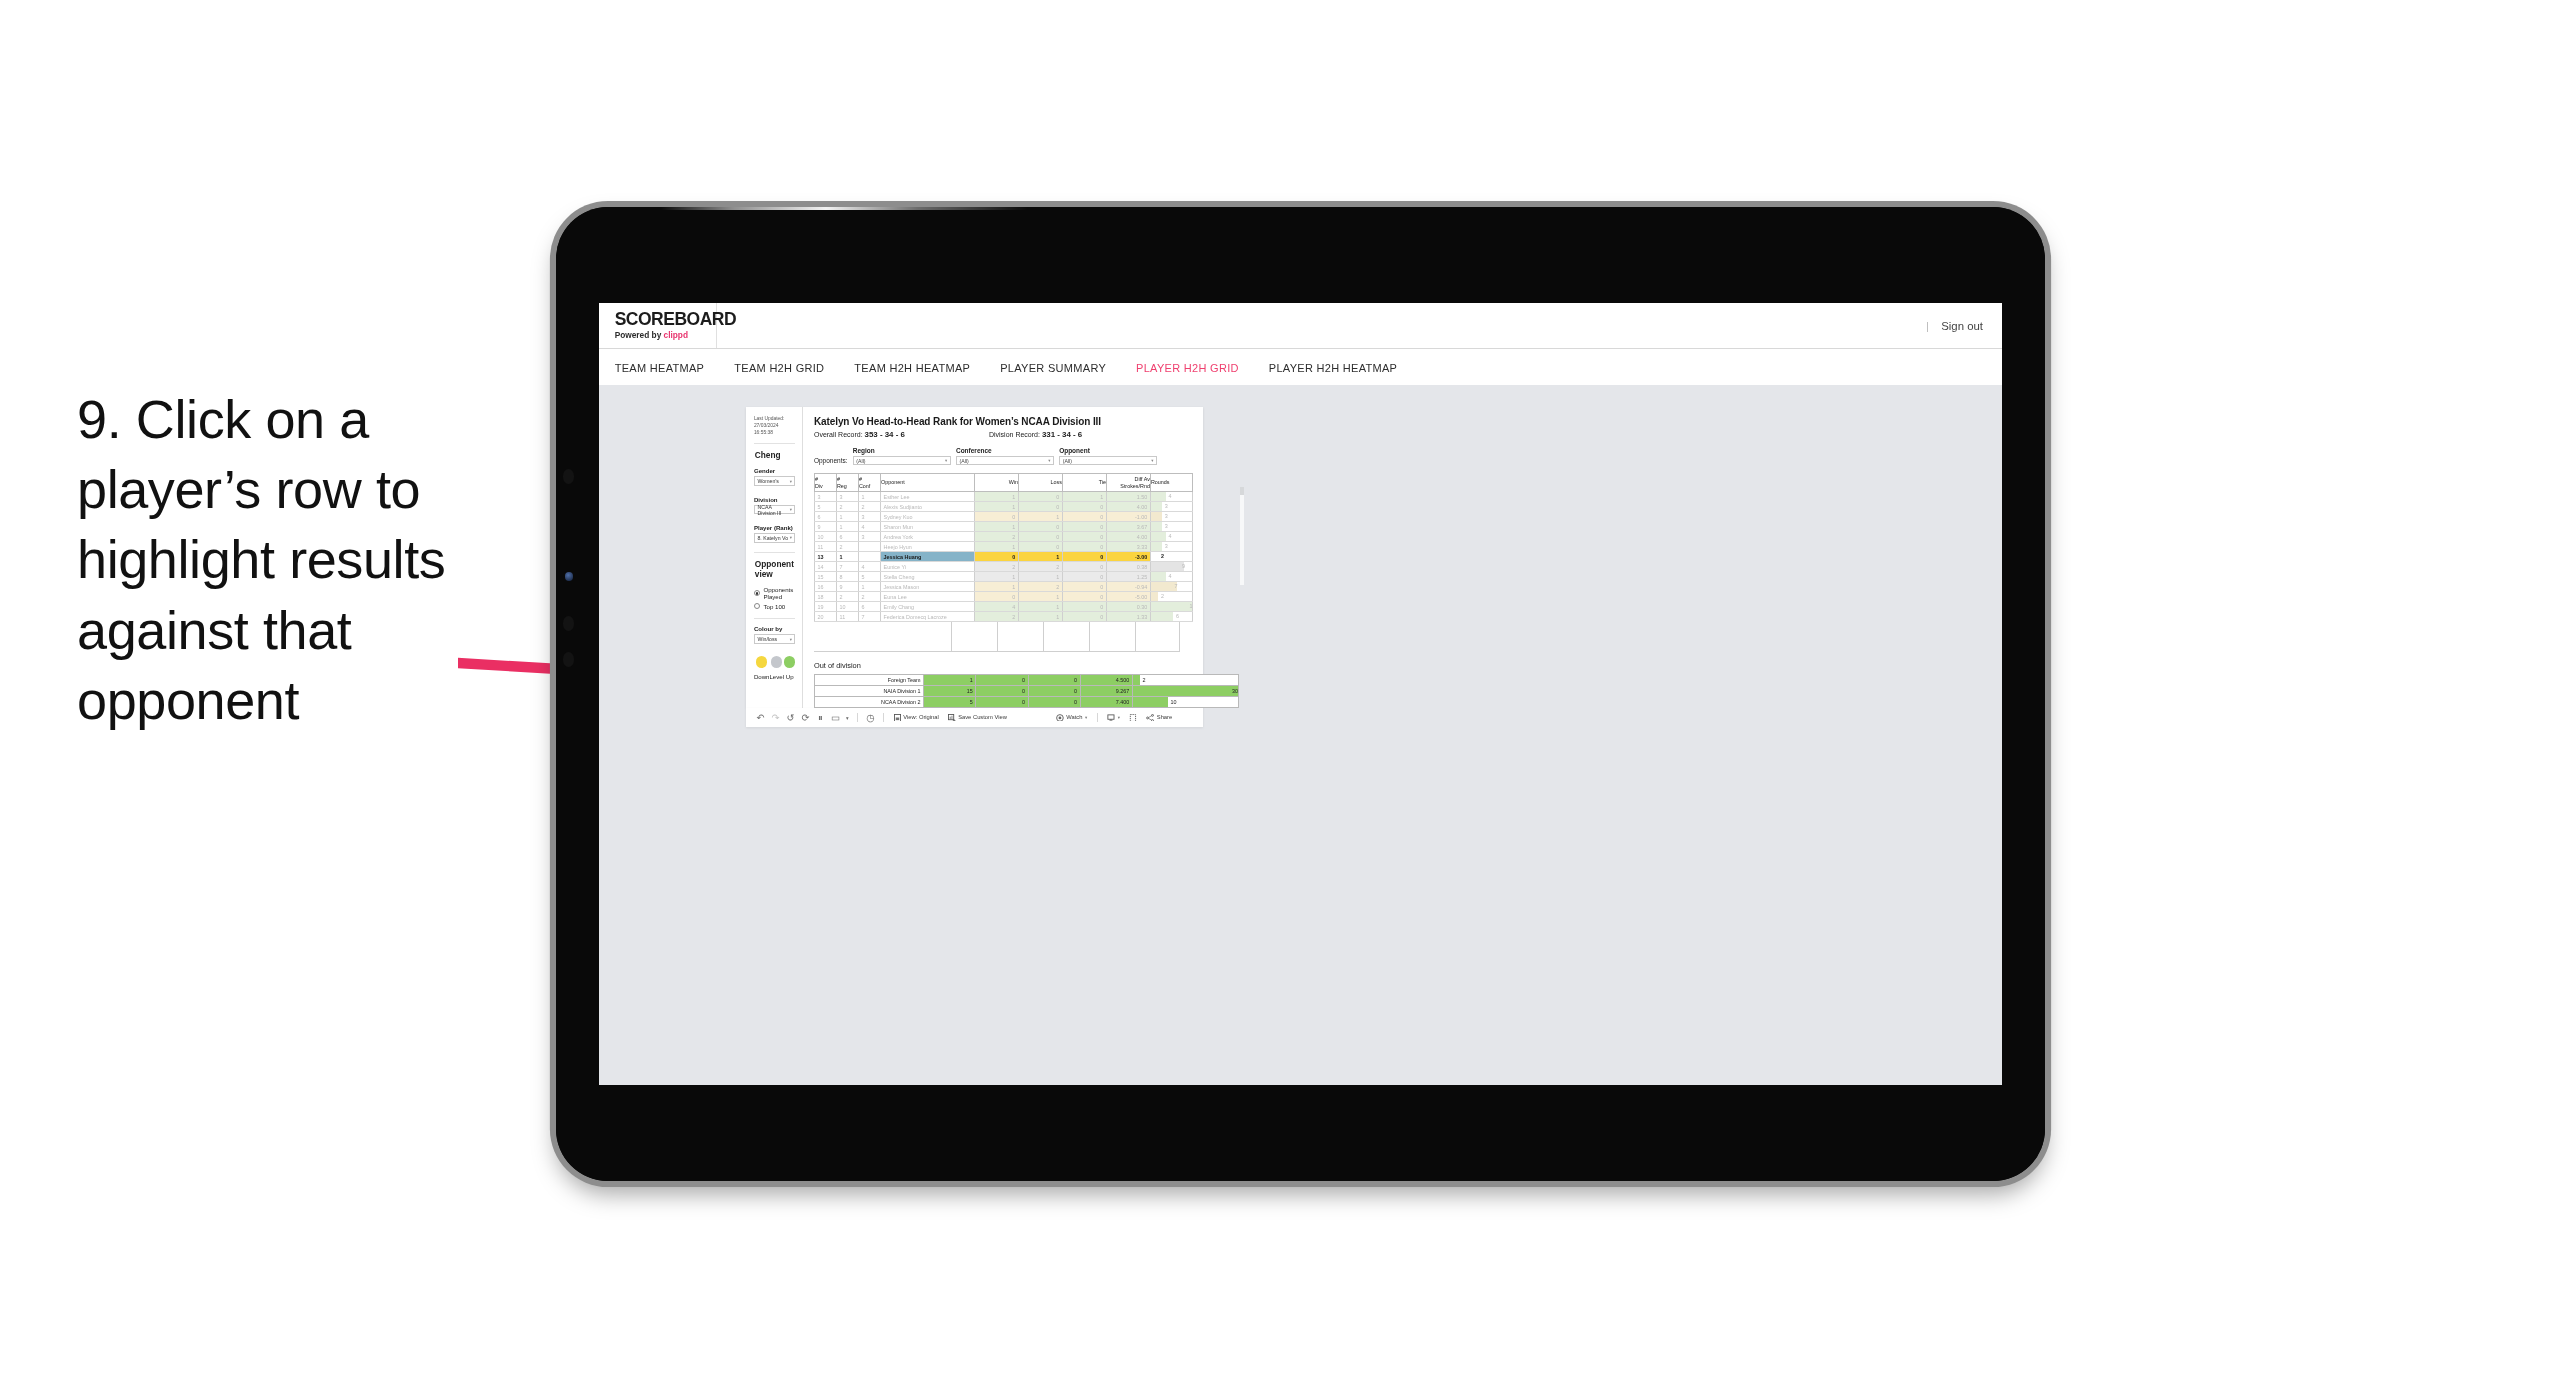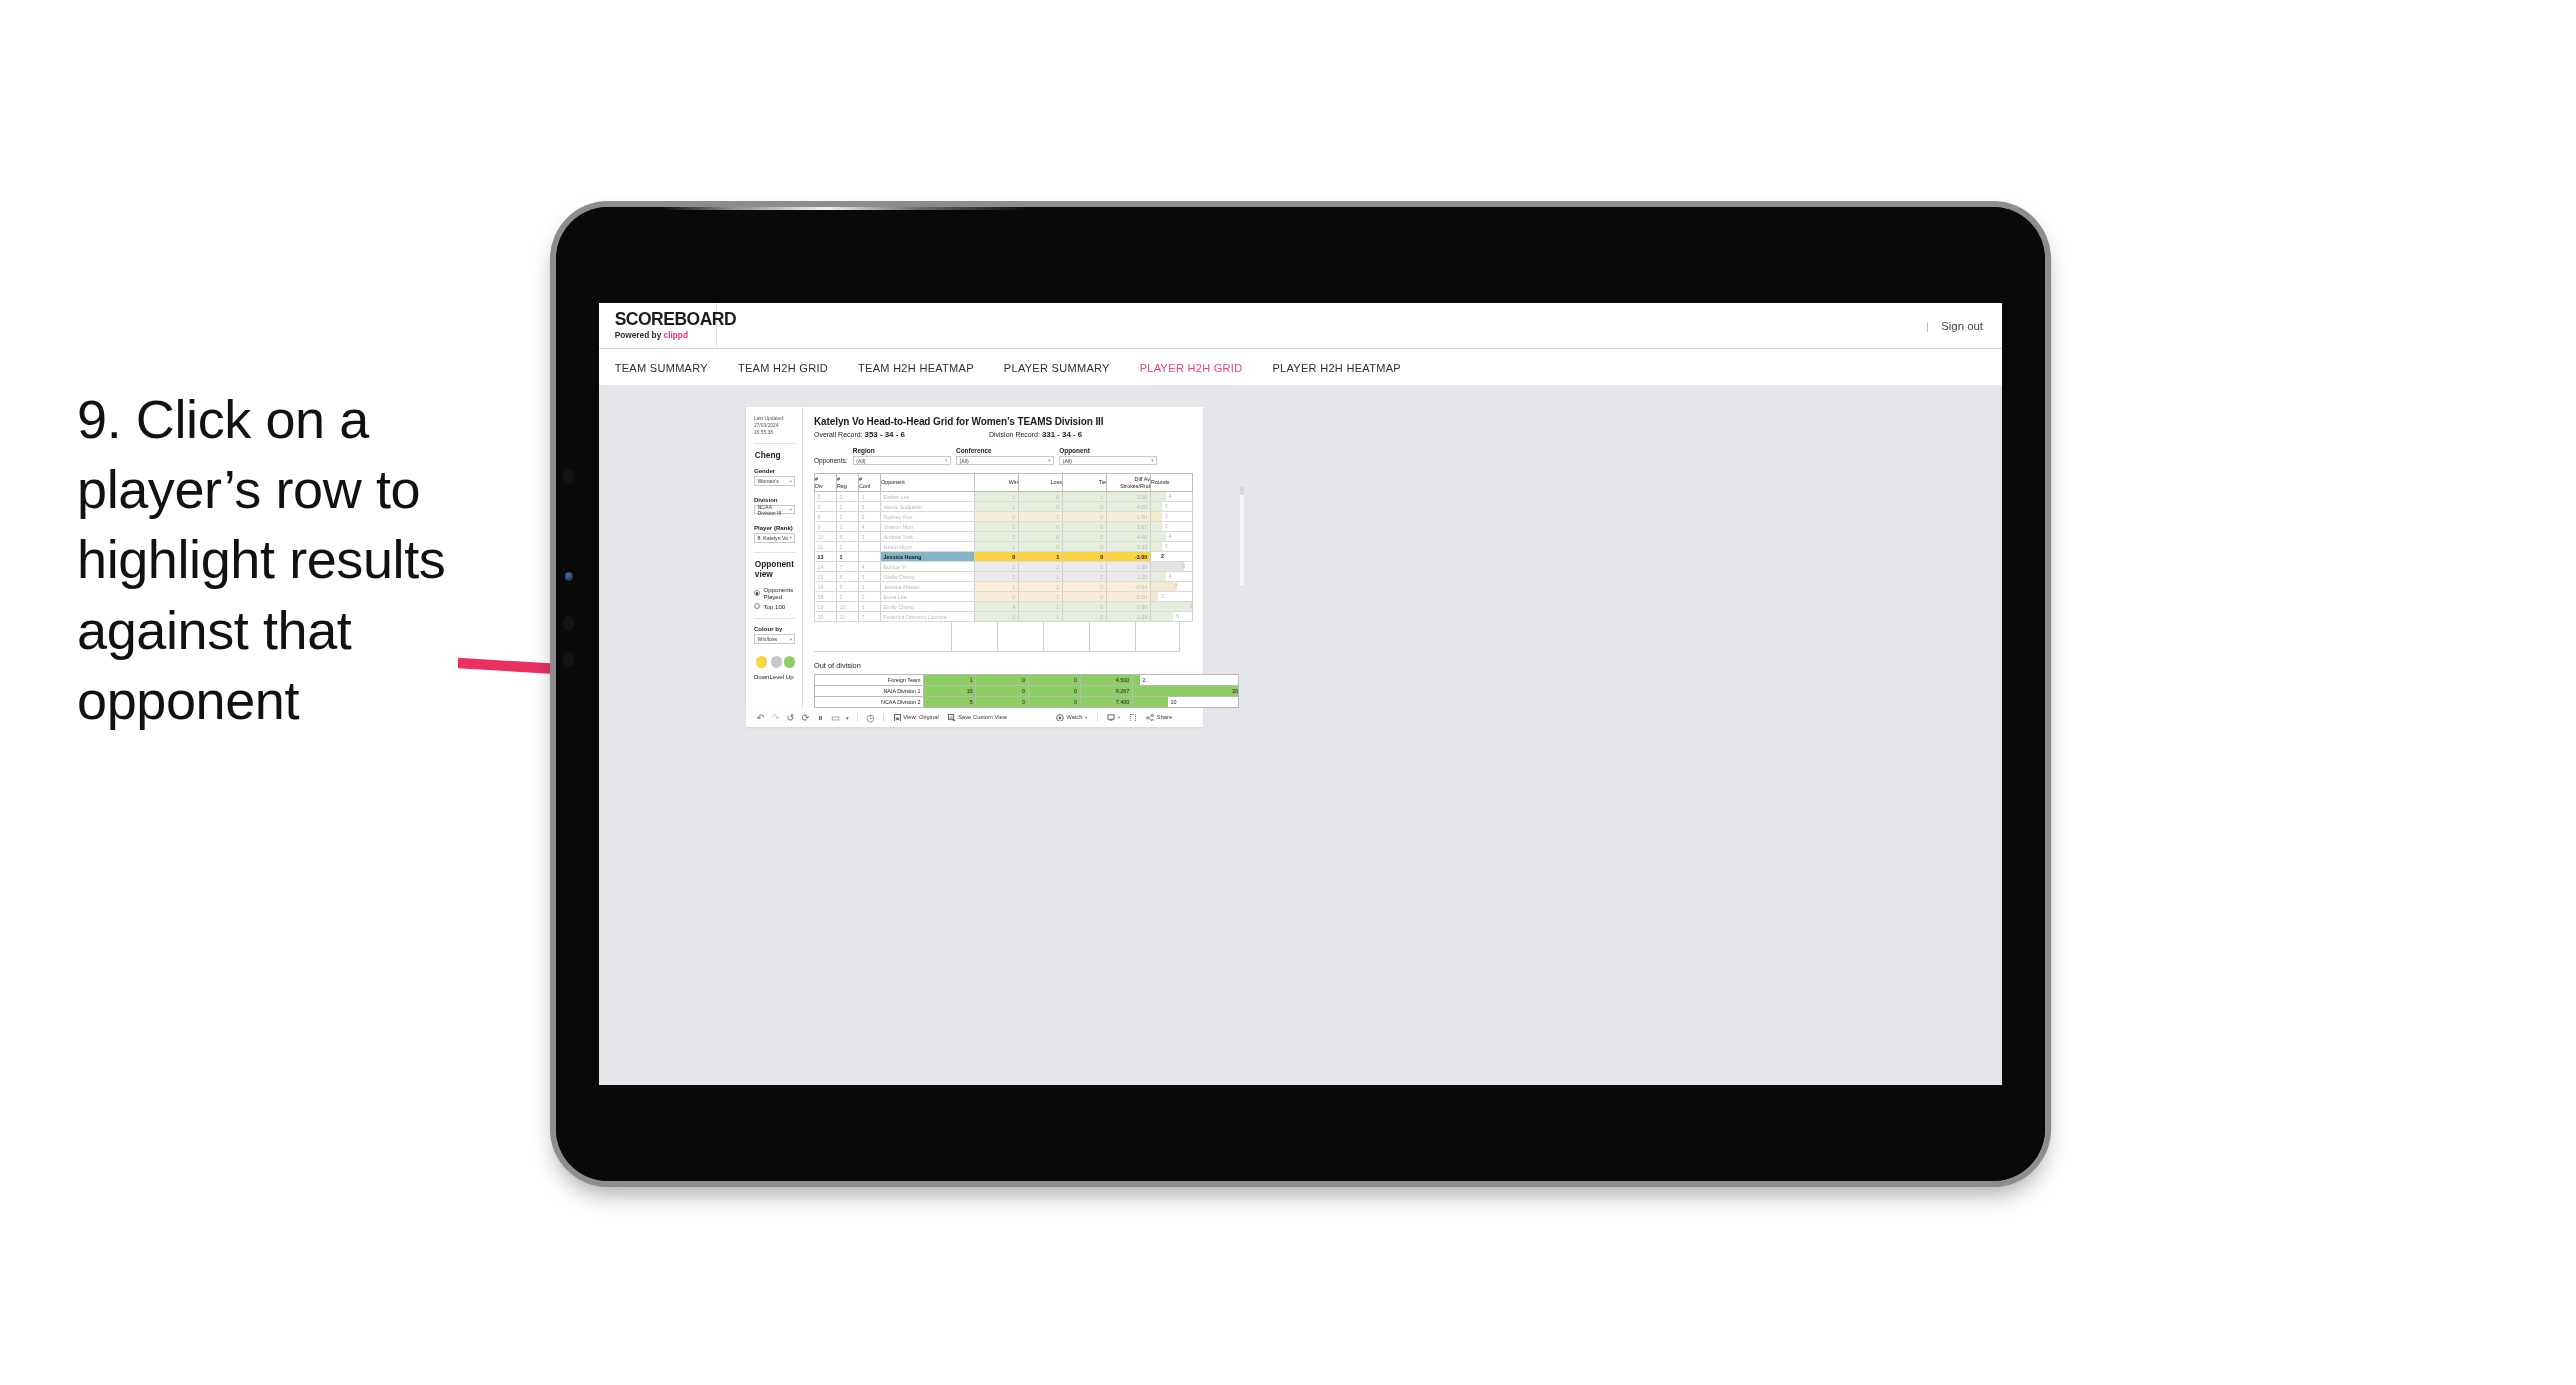--- a/index.html
+++ b/index.html
@@ -158,21 +158,21 @@
           <div id="logoMain">SCOREBOARD</div>
           <div id="logoSub"><span>Powered by </span><b>clippd</b></div>
         </div>
         <div id="signoutWrap">
           <span class="divider">|</span>
           <span id="signout">Sign out</span>
         </div>
       </div>
 
       <div id="subNav">
-        <div class="sn">TEAM SUMMARY</div>
+        <div class="sn">TEAM HEATMAP</div>
         <div class="sn">TEAM H2H GRID</div>
         <div class="sn">TEAM H2H HEATMAP</div>
         <div class="sn">PLAYER SUMMARY</div>
         <div class="sn active">PLAYER H2H GRID</div>
         <div class="sn">PLAYER H2H HEATMAP</div>
       </div>
 
       <div id="vizArea">
 
         <div id="card">
@@ -228,21 +228,21 @@
                 <span class="lgTxt">Level</span>
               </div>
               <div class="lgItem">
                 <span class="lgDot" id="dotUp" style="background: rgb(141, 206, 99);"></span>
                 <span class="lgTxt">Up</span>
               </div>
             </div>
           </div>
 
           <div id="viz">
-            <div id="vizTitle">Katelyn Vo Head-to-Head Grid for Women’s TEAMS Division III</div>
+            <div id="vizTitle">Katelyn Vo Head-to-Head Rank for Women’s NCAA Division III</div>
             <div id="recRow">
               <div class="r1"><span>Overall Record: </span><b>353 - 34 - 6</b></div>
               <div><span>Division Record: </span><b>331 - 34 - 6</b></div>
             </div>
 
             <div id="oppRow">
               <div id="oppLab">Opponents:</div>
               <div class="oppF">
                 <div class="ol">Region</div>
                 <div class="os">

